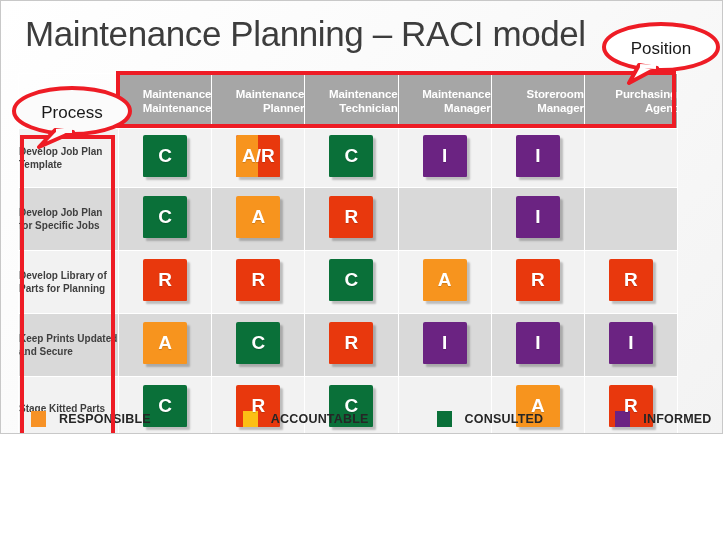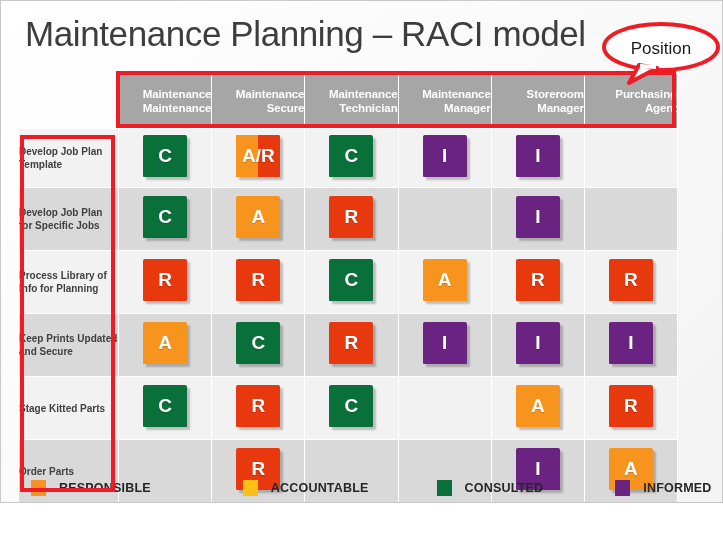--- a/index.html
+++ b/index.html
@@ -9,21 +9,21 @@
     background: #ffffff;
   }
   body {
     font-family: "Liberation Sans", sans-serif;
     -webkit-font-smoothing: antialiased;
   }
 
   #slide {
     position: relative;
     width: 723px;
-    height: 503px;
+    height: 434px;
     box-sizing: border-box;
     background: linear-gradient(135deg, #ffffff 0%, #fafafa 45%, #f3f3f3 100%);
     border: 1px solid #c8c8c8;
     overflow: hidden;
   }
 
   
   #title {
     position: absolute;
     left: 24px;
@@ -219,21 +219,21 @@
     </colgroup>
     <thead>
       <tr>
         <th class="corner-head"></th>
         <th class="role-head">
           <span>Maintenance</span><br>
           <span>Maintenance</span>
         </th>
         <th class="role-head">
           <span>Maintenance</span><br>
-          <span>Secure</span>
+          <span>Planner</span>
         </th>
         <th class="role-head">
           <span>Maintenance</span><br>
           <span>Technician</span>
         </th>
         <th class="role-head">
           <span>Maintenance</span><br>
           <span>Manager</span>
         </th>
         <th class="role-head">
@@ -259,21 +259,21 @@
         <tr class="band-dark r2">
           <td class="rowlabel">Develop Job Plan for Specific Jobs</td>
           <td class="cell"><span class="tile t-C"><span class="glyph">C</span></span></td>
           <td class="cell"><span class="tile t-A"><span class="glyph">A</span></span></td>
           <td class="cell"><span class="tile t-R"><span class="glyph">R</span></span></td>
           <td class="cell"></td>
           <td class="cell"><span class="tile t-I"><span class="glyph">I</span></span></td>
           <td class="cell"></td>
         </tr>
         <tr class="band-light r3">
-          <td class="rowlabel">Process Library of Info for Planning</td>
+          <td class="rowlabel">Develop Library of Parts for Planning</td>
           <td class="cell"><span class="tile t-R"><span class="glyph">R</span></span></td>
           <td class="cell"><span class="tile t-R"><span class="glyph">R</span></span></td>
           <td class="cell"><span class="tile t-C"><span class="glyph">C</span></span></td>
           <td class="cell"><span class="tile t-A"><span class="glyph">A</span></span></td>
           <td class="cell"><span class="tile t-R"><span class="glyph">R</span></span></td>
           <td class="cell"><span class="tile t-R"><span class="glyph">R</span></span></td>
         </tr>
         <tr class="band-dark r4">
           <td class="rowlabel">Keep Prints Updated and Secure</td>
           <td class="cell"><span class="tile t-A"><span class="glyph">A</span></span></td>
@@ -328,14 +328,22 @@
 
   <div class="callout" id="callout-position">
     <svg width="124" height="66" viewBox="0 0 124 66">
       <ellipse cx="62" cy="28" rx="57" ry="23" fill="#ffffff" stroke="#ee1c25" stroke-width="4"></ellipse>
       <path d="M 40 46 L 30 64 L 58 49 Z" fill="#ffffff" stroke="#ee1c25" stroke-width="4" stroke-linejoin="round"></path>
       <path d="M 41 47 L 57 48" stroke="#ffffff" stroke-width="4"></path>
     </svg>
     <div class="cotext">Position</div>
   </div>
 
+  <div class="callout" id="callout-process">
+    <svg width="126" height="66" viewBox="0 0 126 66">
+      <ellipse cx="63" cy="28" rx="58" ry="23" fill="#fbfbfb" stroke="#ee1c25" stroke-width="4"></ellipse>
+      <path d="M 46 47 L 30 64 L 64 49 Z" fill="#fbfbfb" stroke="#ee1c25" stroke-width="4" stroke-linejoin="round"></path>
+      <path d="M 47 48 L 63 48" stroke="#fbfbfb" stroke-width="4"></path>
+    </svg>
+    <div class="cotext">Process</div>
+  </div>
 
 </div>
 
 </body></html>

